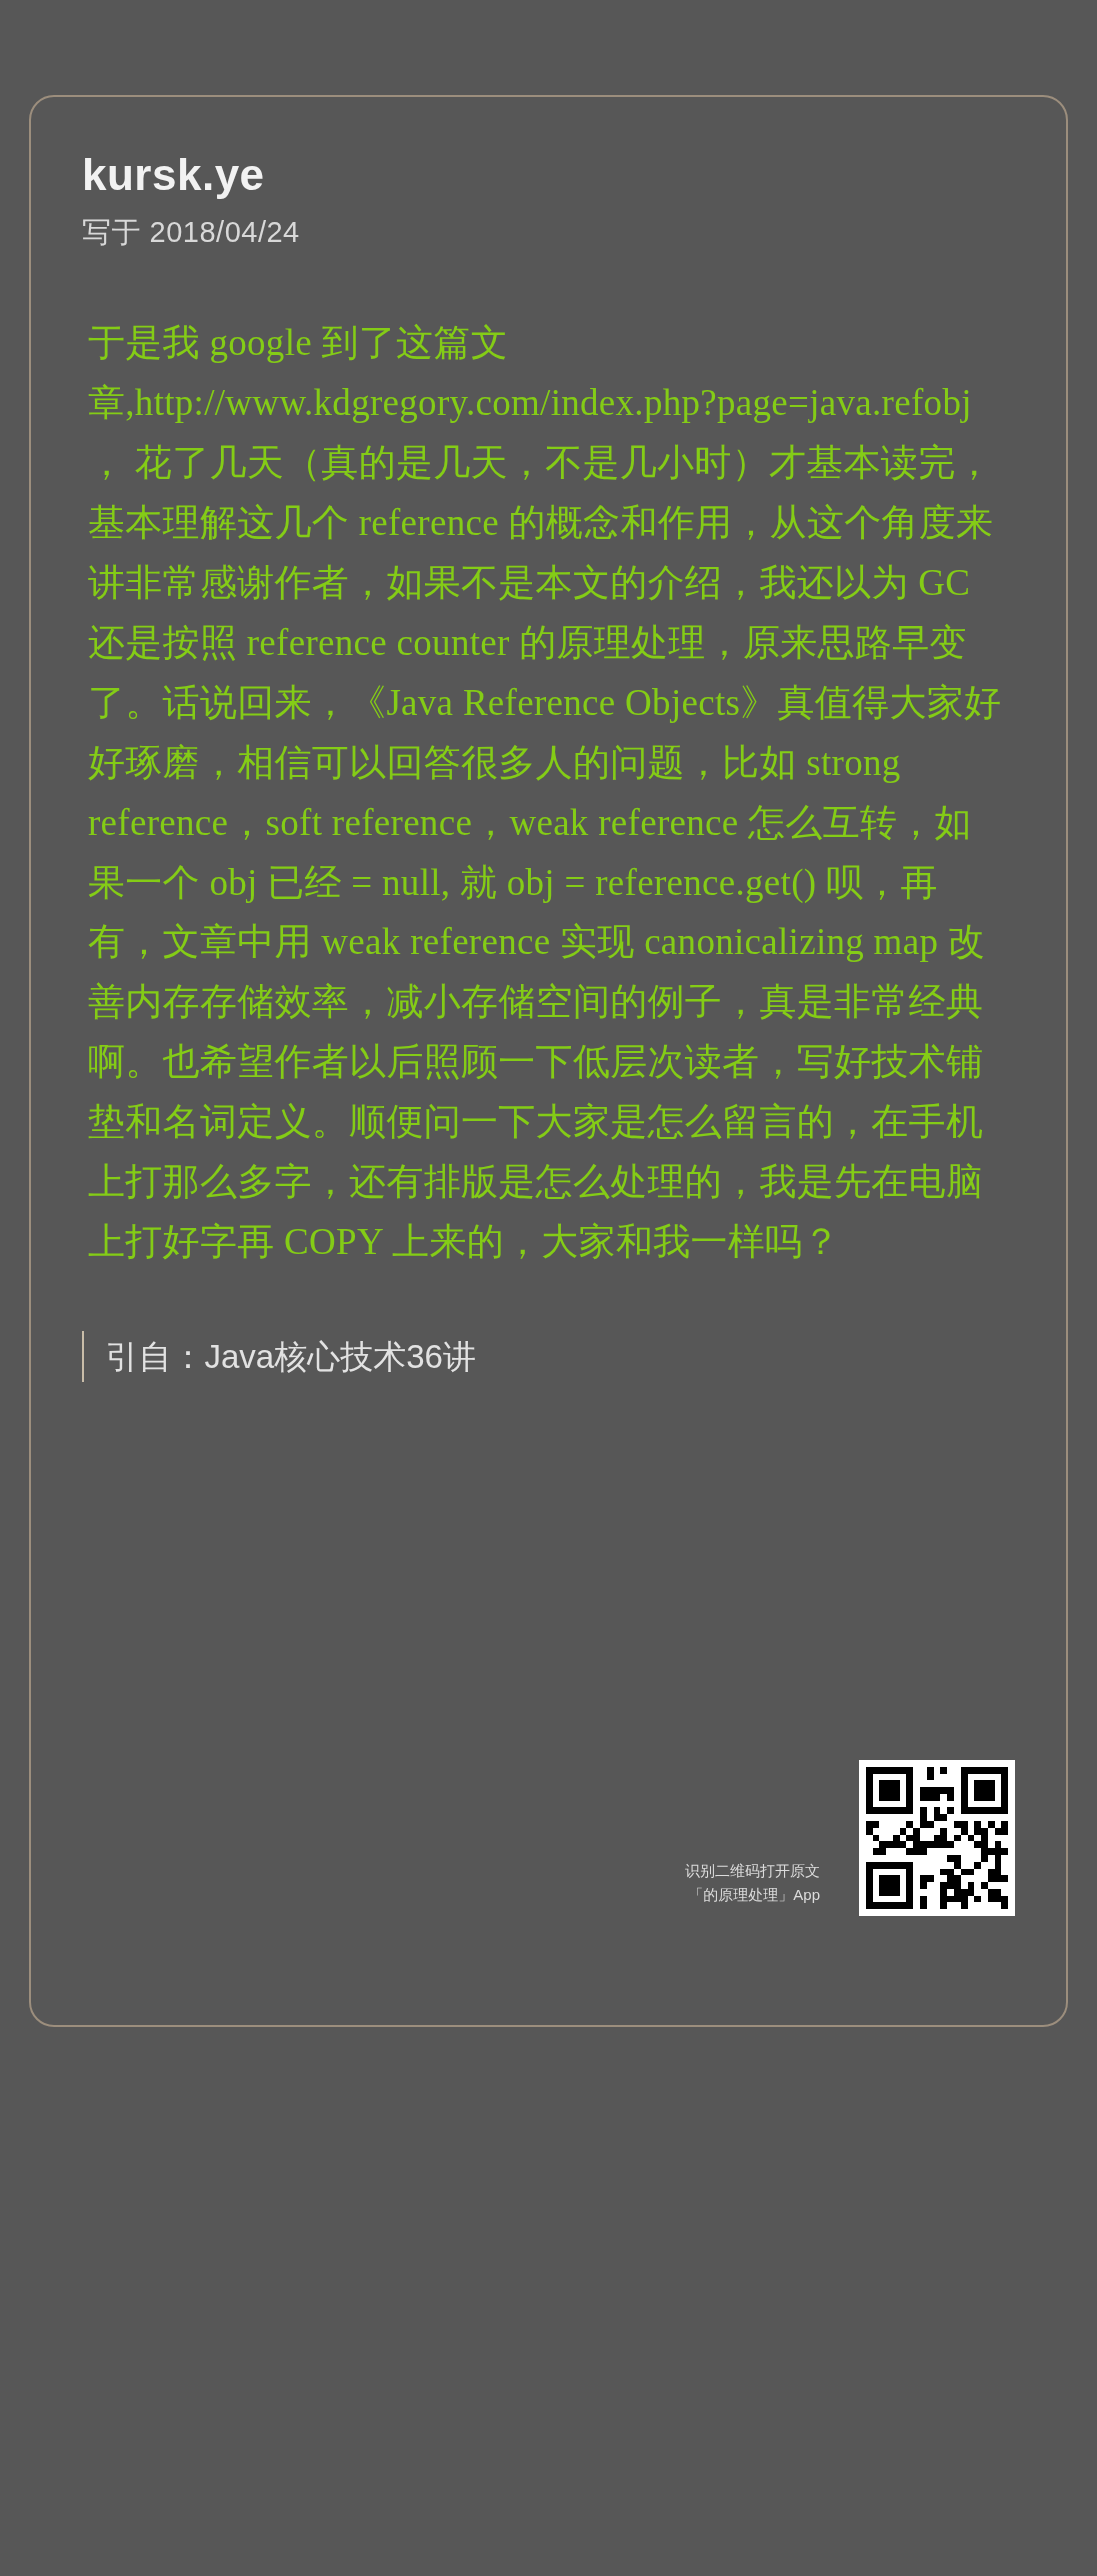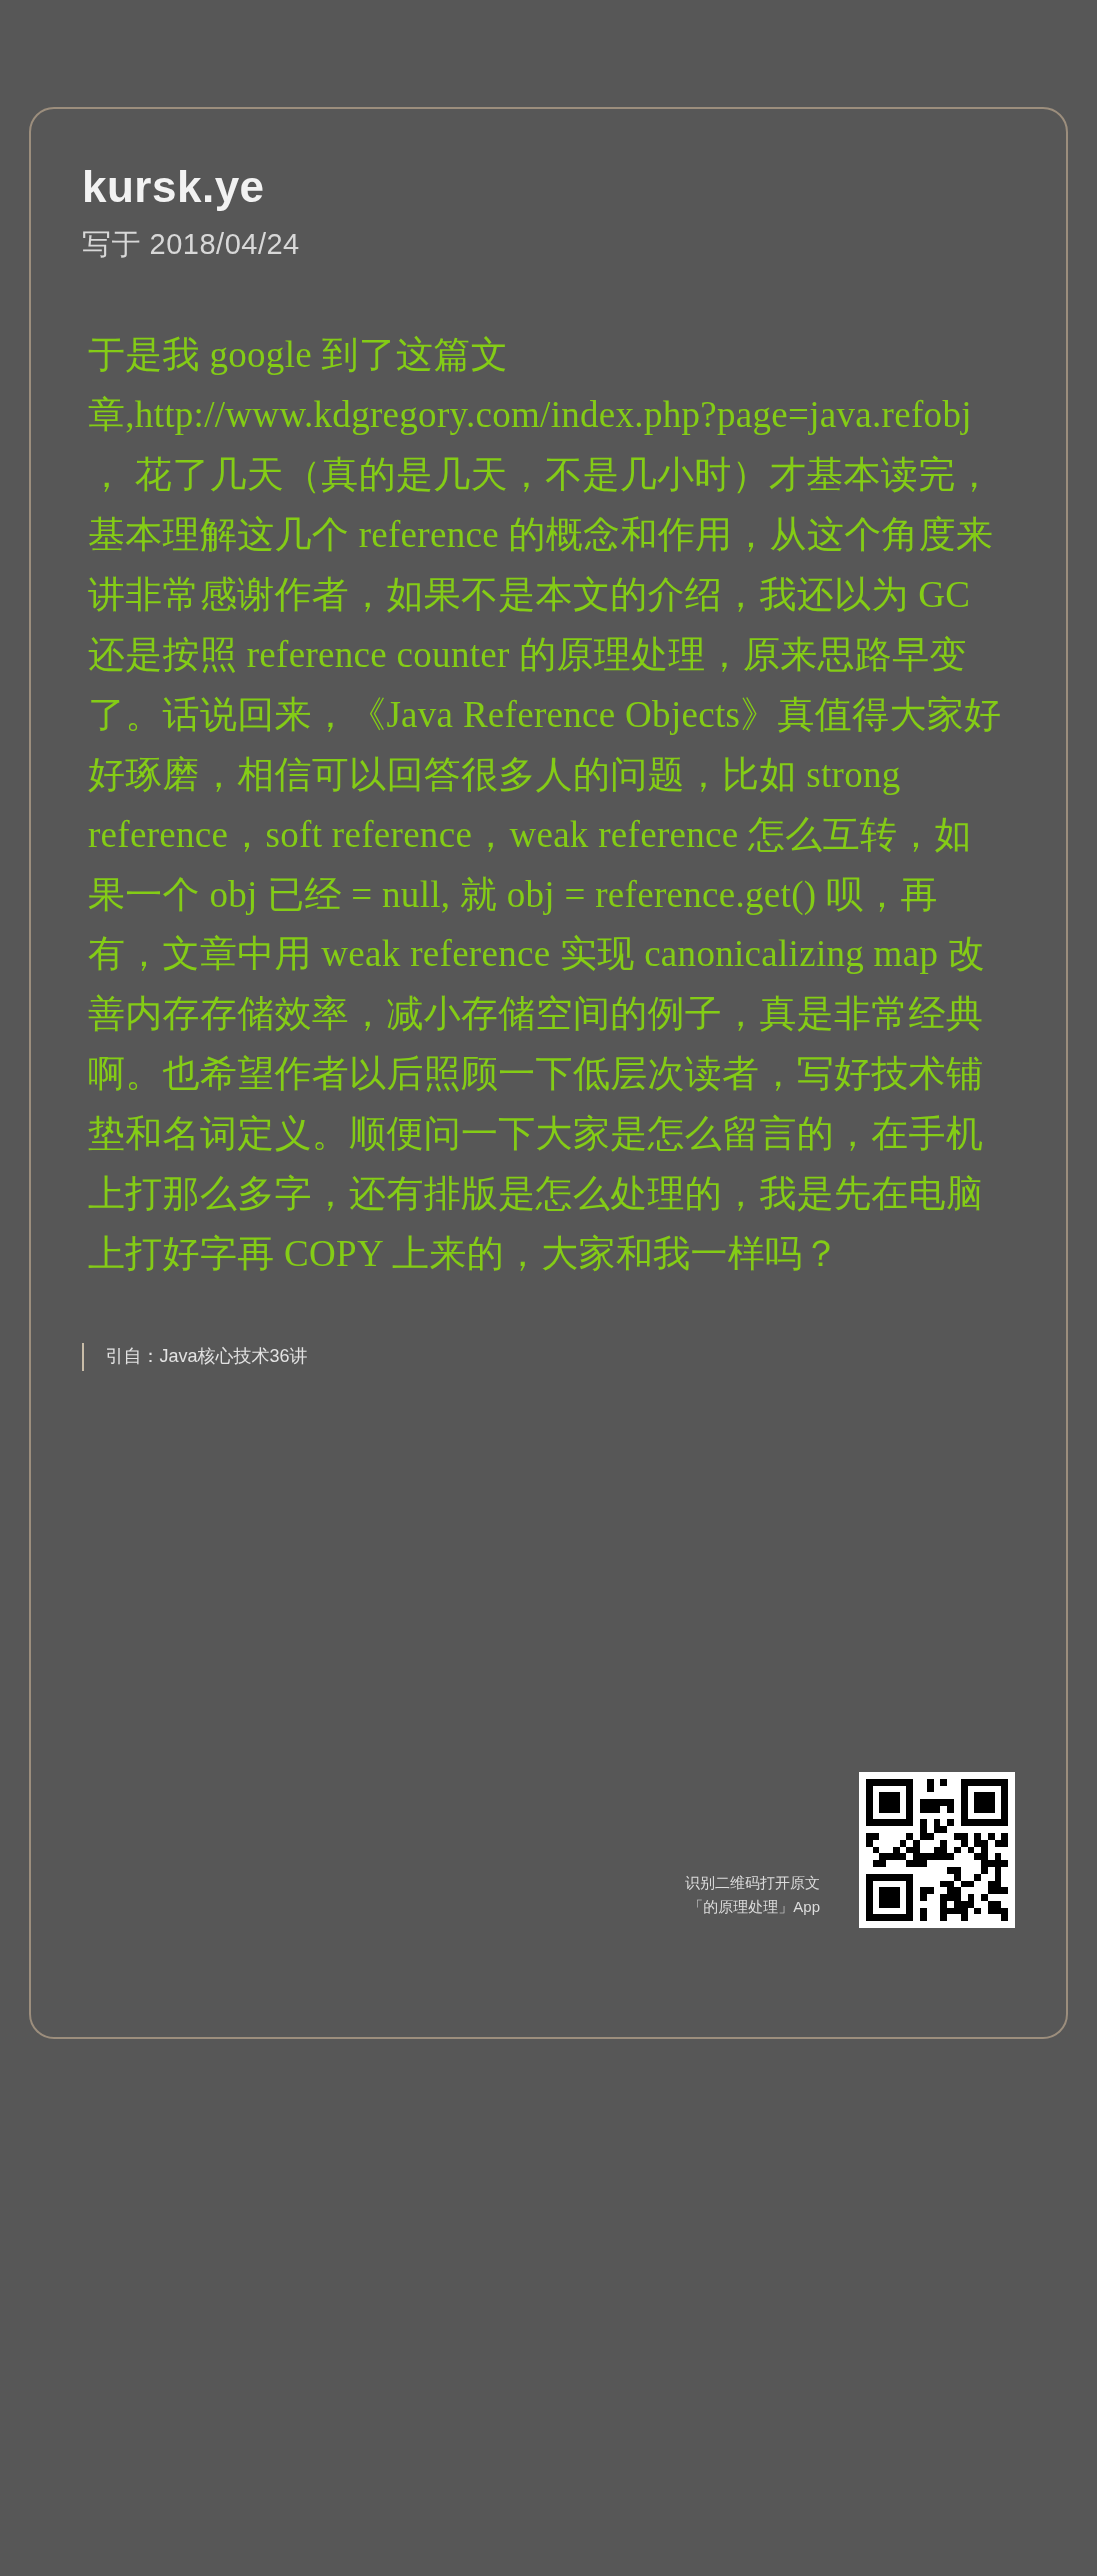--- a/index.html
+++ b/index.html
@@ -9,21 +9,21 @@
     height: 2576px;
     background: #575757;
     font-family: "Liberation Sans", sans-serif;
     color: #e8e8e8;
     overflow: hidden;
   }
 
   .card {
     position: absolute;
     left: 29px;
-    top: 107px;
+    top: 95px;
     width: 1039px;
     height: 1932px;
     border: 2px solid #9c8e7d;
     border-radius: 25px;
   }
 
   .inner {
     position: absolute;
     left: 51px;
     top: 54px;
@@ -55,21 +55,21 @@
     word-break: break-word;
     white-space: pre-wrap;
     margin: 6px;
     font-family: Liberation Serif, serif;
   }
 
   .quote {
     margin-top: 59px;
     padding-left: 21.5px;
     border-left: 2.9px solid #c9bda9;
-    font-size: 18px;
+    font-size: 33px;
     line-height: 1.55;
     color: #e2e2e2;
   }
   .quote div { white-space: pre-wrap; }
 
   .footer {
     position: absolute;
     left: 51px;
     right: 51px;
     bottom: 109px;

